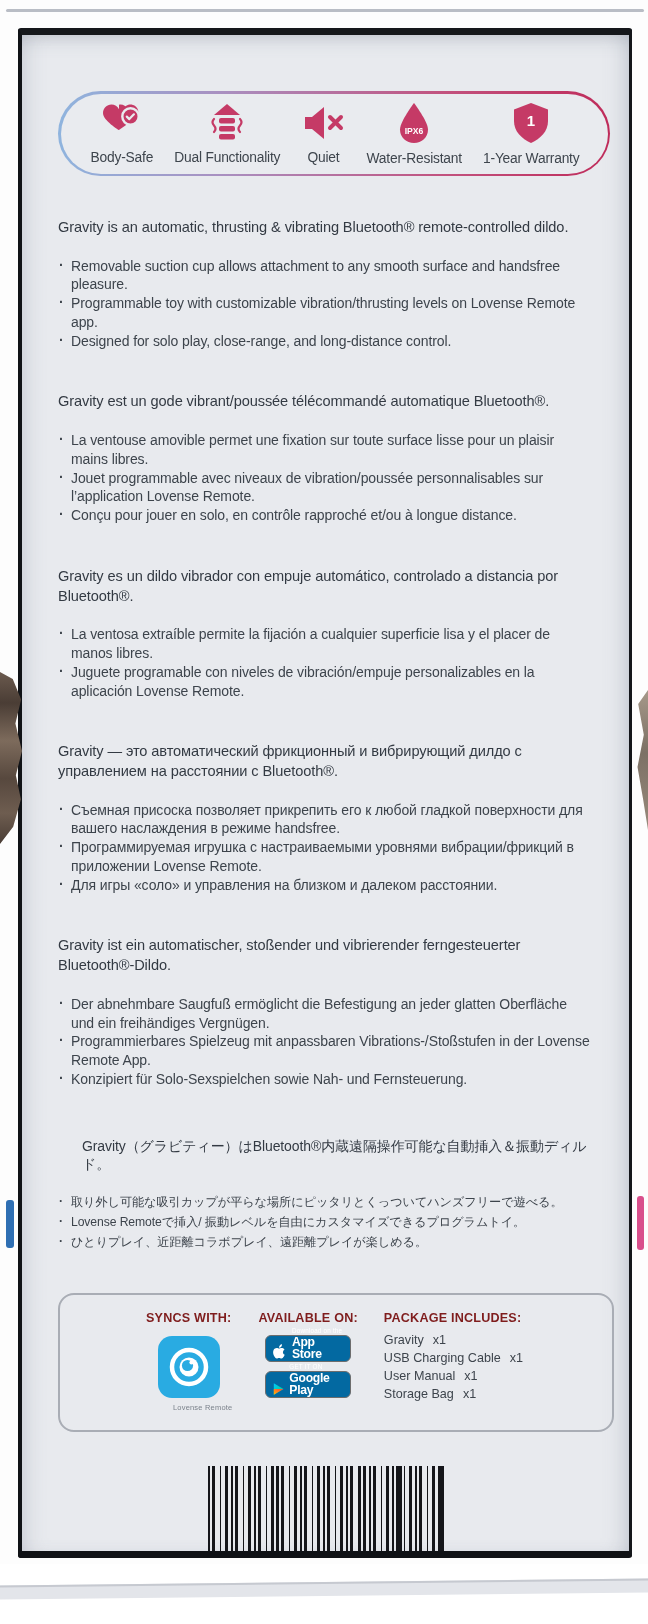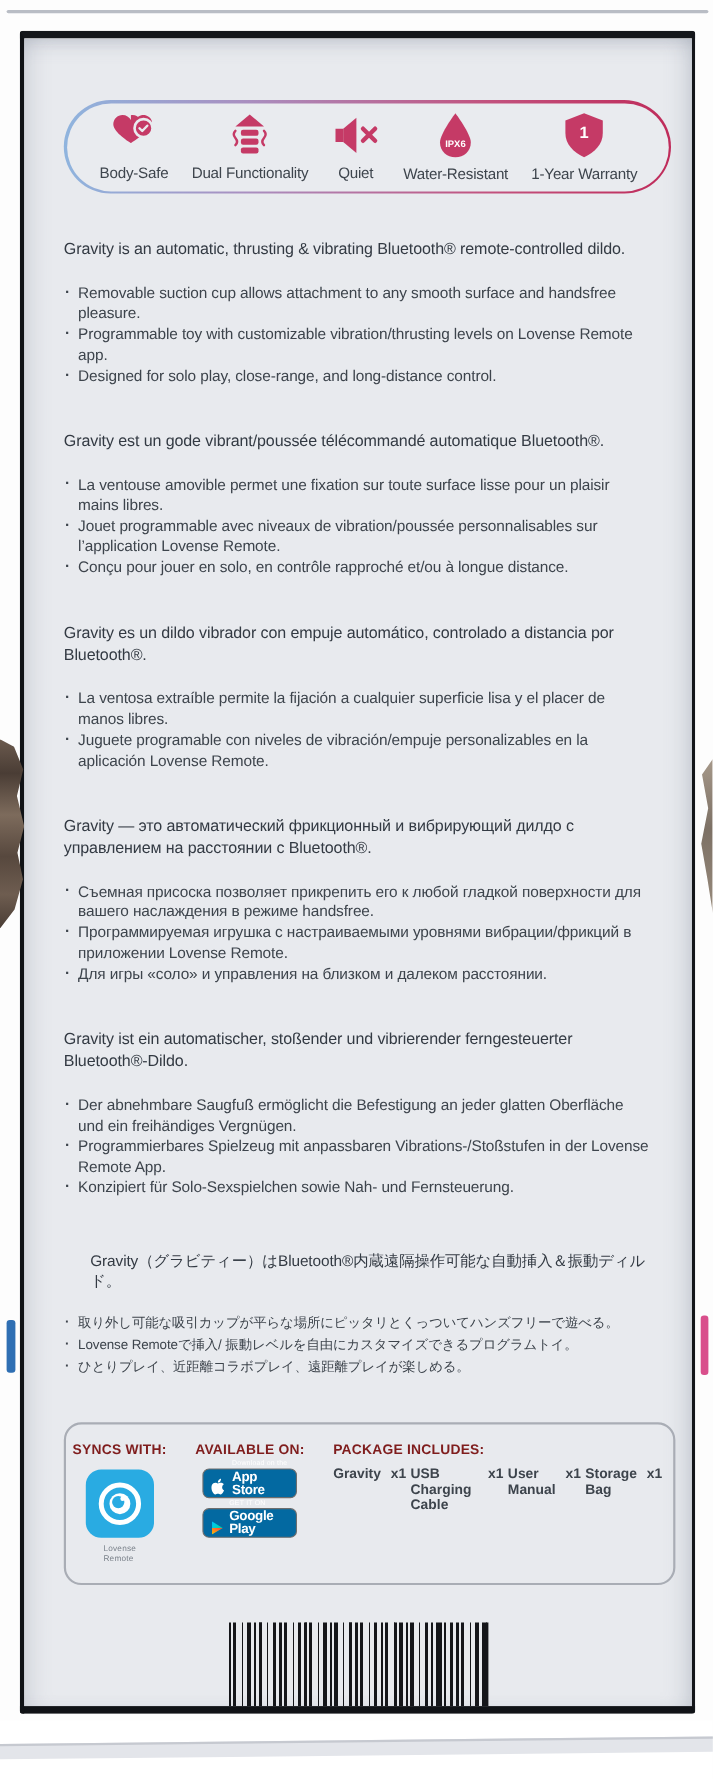--- a/index.html
+++ b/index.html
@@ -68,21 +68,21 @@
   .info-label { font-size:12.6px; font-weight:bold; color:#7f1d1d; letter-spacing:.2px; white-space:nowrap; }
   .app-icon { margin-top:11px; width:62px; height:62px; border-radius:14px; display:flex; align-items:center; justify-content:center; }
   .app-caption { margin-top:5px; font-size:7.5px; color:#7b828b; letter-spacing:.2px;margin-left:28px; }
   .badges { margin-top:10px; display:flex; flex-direction:column; gap:9px; }
   .store-badge { width:86px; height:27px; background:#0369a1; border-radius:6px; border:1px solid #6d6d6d;
     display:flex; align-items:flex-end; gap:5px; padding:0 7px; color:#fff; }
   .badge-text { display:flex; flex-direction:column; line-height:1; }
   .badge-line1 { font-size:6.3px; letter-spacing:.2px; }
   .badge-line2 { font-size:12.2px; font-weight:bold; letter-spacing:-0.3px; margin-top:1.5px; }
   .pkg-col { align-items:flex-start; }
-  .pkg-list { margin-top:8px; display:flex; flex-direction:row; gap:4px;font-weight:bold; }
+  .pkg-list { margin-top:8px; display:flex; flex-direction:column; gap:4px; }
   .pkg-item { font-size:12.6px; color:#3d444c; display:flex; }
   .pkg-qty { margin-left:9px; }
 
   
   .barcode { margin:34px auto 0; width:262px; }
   .bars { height:96px; margin:0 auto; width:236px; background:
     repeating-linear-gradient(90deg, transparent 0 27px, #15161a 27px 30px, transparent 30px 41px),
     repeating-linear-gradient(90deg, #15161a 0 2px, transparent 2px 4px, #15161a 4px 7px, transparent 7px 12px, #15161a 12px 13px, transparent 13px 17px, #15161a 17px 20px, transparent 20px 23px);
   }
 

